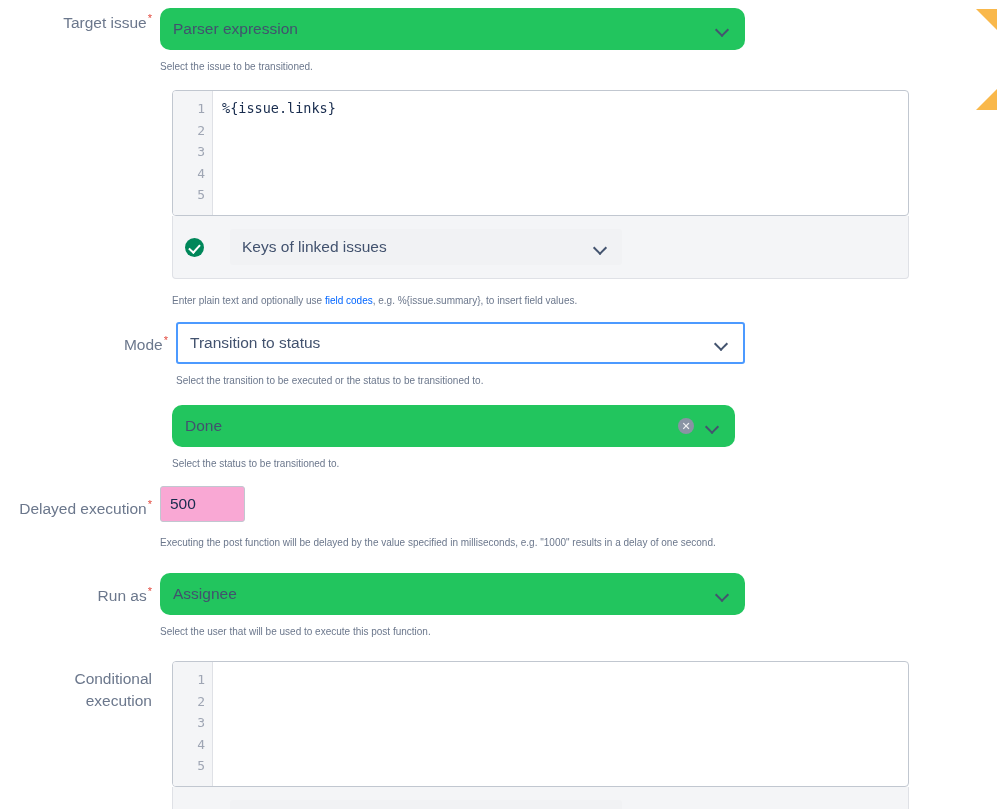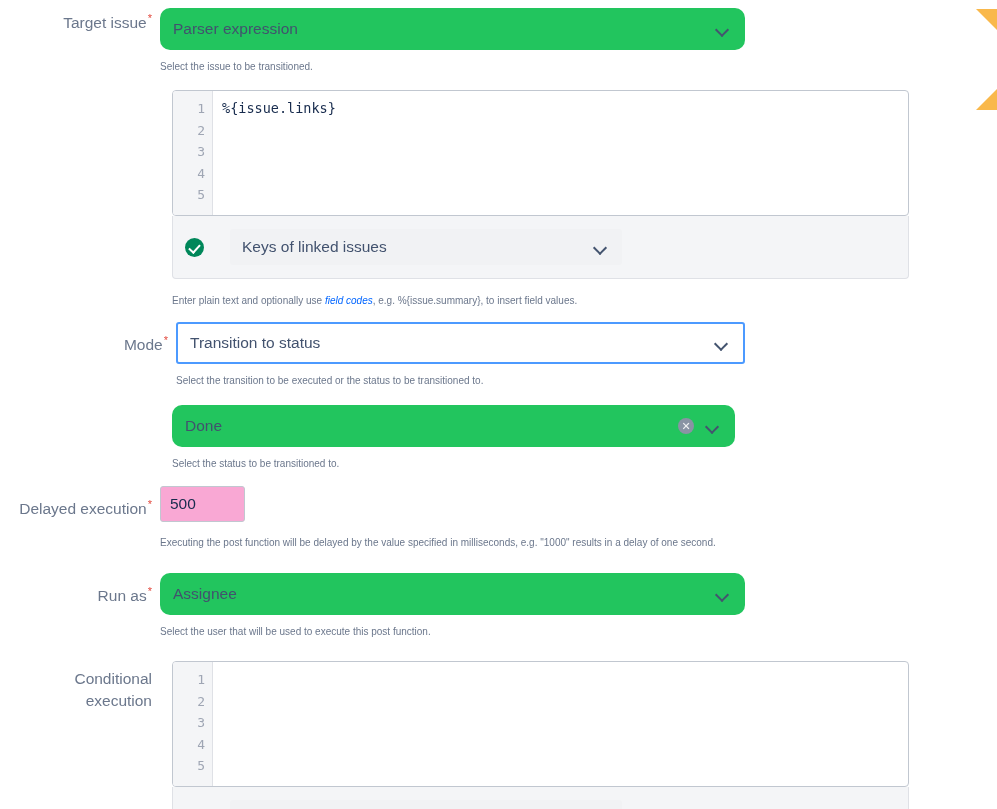--- a/index.html
+++ b/index.html
@@ -114,21 +114,21 @@
   }
 
   
   .help {
     color: #6B778C;
     font-size: 10px;
     line-height: 20px;
     margin-top: 7px;
   }
   .help.justify { text-align: justify; }
-  .help a { color: #0065FF; text-decoration: none; font-style: italic; }
+  .help a { color: #0065FF; text-decoration: none; }
 
   
   .editor {
     background: #ffffff;
     border: 1px solid #C1C7D0;
     border-radius: 4px;
     display: flex;
     overflow: hidden;
   }
   .gutter {

